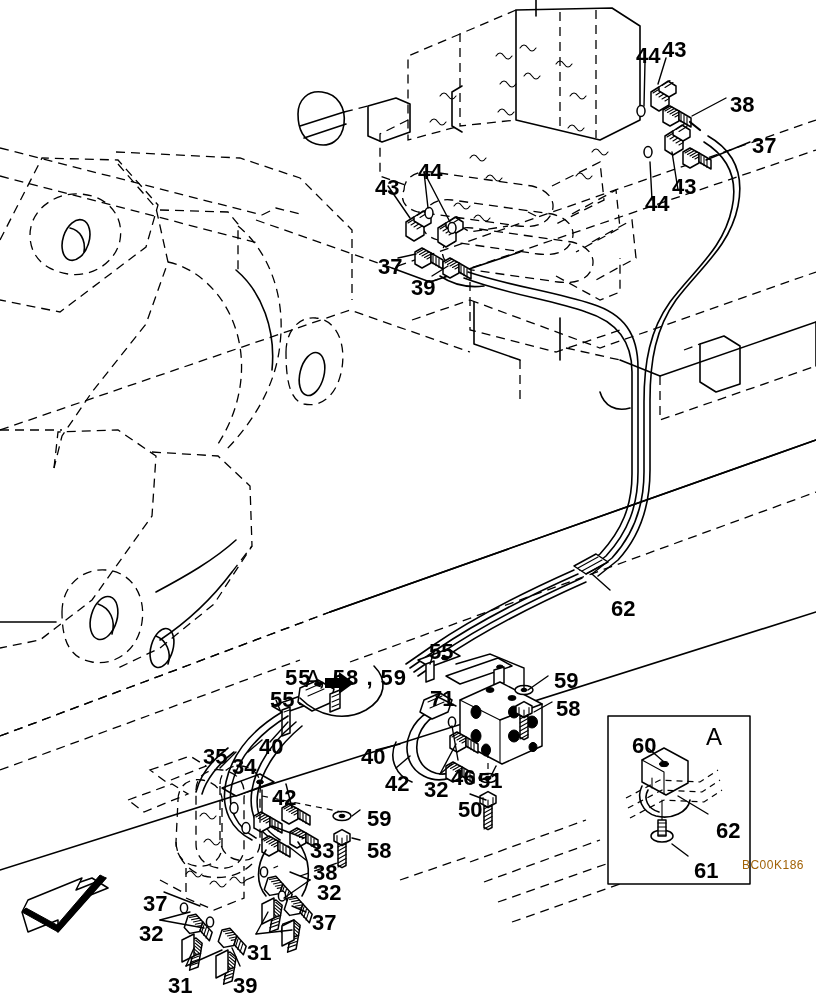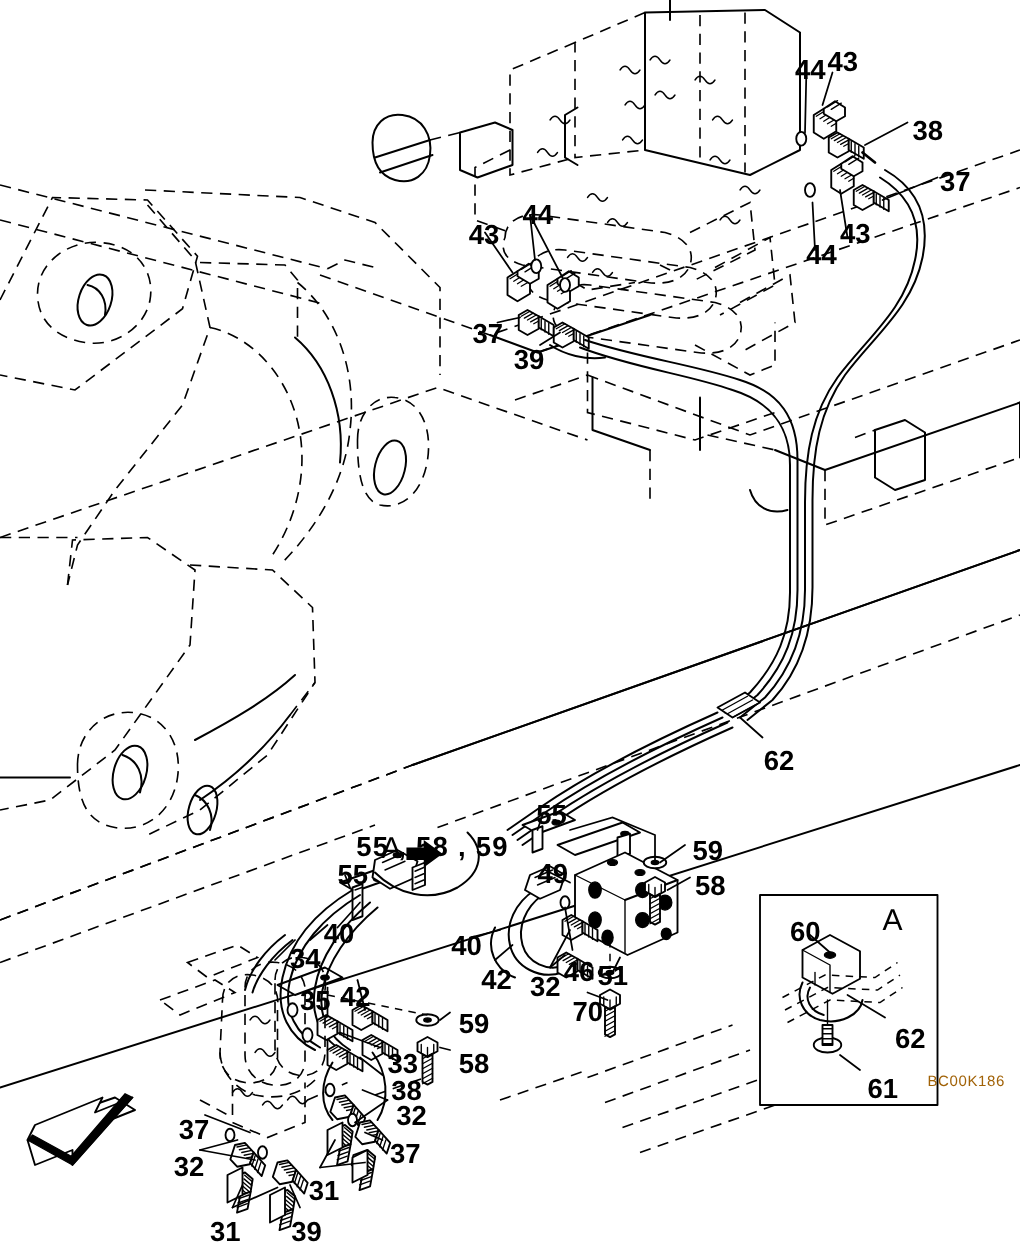--- a/index.html
+++ b/index.html
@@ -512,31 +512,31 @@
       <div class="lbl" style="left: 645px; top: 193px;">44</div>
       <div class="lbl" style="left: 672px; top: 176px;">43</div>
       <div class="lbl" style="left: 418px; top: 161px;">44</div>
       <div class="lbl" style="left: 375px; top: 177px;">43</div>
       <div class="lbl" style="left: 378px; top: 256px;">37</div>
       <div class="lbl" style="left: 411px; top: 277px;">39</div>
       <div class="lbl" style="left: 611px; top: 598px;">62</div>
       <div class="lbl" style="left: 429px; top: 641px;">55</div>
       <div class="lbl" style="left: 554px; top: 670px;">59</div>
       <div class="lbl" style="left: 556px; top: 698px;">58</div>
-      <div class="lbl" style="left: 430px; top: 688px;">49</div>
+      <div class="lbl" style="left: 430px; top: 688px;">71</div>
       <div class="lbl" style="left: 270px; top: 689px;">55</div>
       <div class="lbl" style="left: 259px; top: 736px;">40</div>
       <div class="lbl" style="left: 361px; top: 746px;">40</div>
       <div class="lbl" style="left: 385px; top: 773px;">42</div>
       <div class="lbl" style="left: 424px; top: 779px;">32</div>
       <div class="lbl" style="left: 451px; top: 767px; text-align: center;">46</div>
       <div class="lbl" style="left: 478px; top: 770px;">51</div>
-      <div class="lbl" style="left: 458px; top: 799px;">70</div>
+      <div class="lbl" style="left: 458px; top: 799px;">50</div>
       <div class="lbl" style="left: 232px; top: 756px;">34</div>
-      <div class="lbl" style="left: 203px; top: 790px; margin-left: 37px;">35</div>
+      <div class="lbl" style="left: 203px; top: 746px;">35</div>
       <div class="lbl" style="left: 272px; top: 787px;">42</div>
       <div class="lbl" style="left: 367px; top: 808px;">59</div>
       <div class="lbl" style="left: 367px; top: 840px;">58</div>
       <div class="lbl" style="left: 310px; top: 840px;">33</div>
       <div class="lbl" style="left: 313px; top: 862px;">38</div>
       <div class="lbl" style="left: 317px; top: 882px;">32</div>
       <div class="lbl" style="left: 312px; top: 912px;">37</div>
       <div class="lbl" style="left: 143px; top: 893px;">37</div>
       <div class="lbl" style="left: 139px; top: 923px;">32</div>
       <div class="lbl" style="left: 247px; top: 942px;">31</div>

